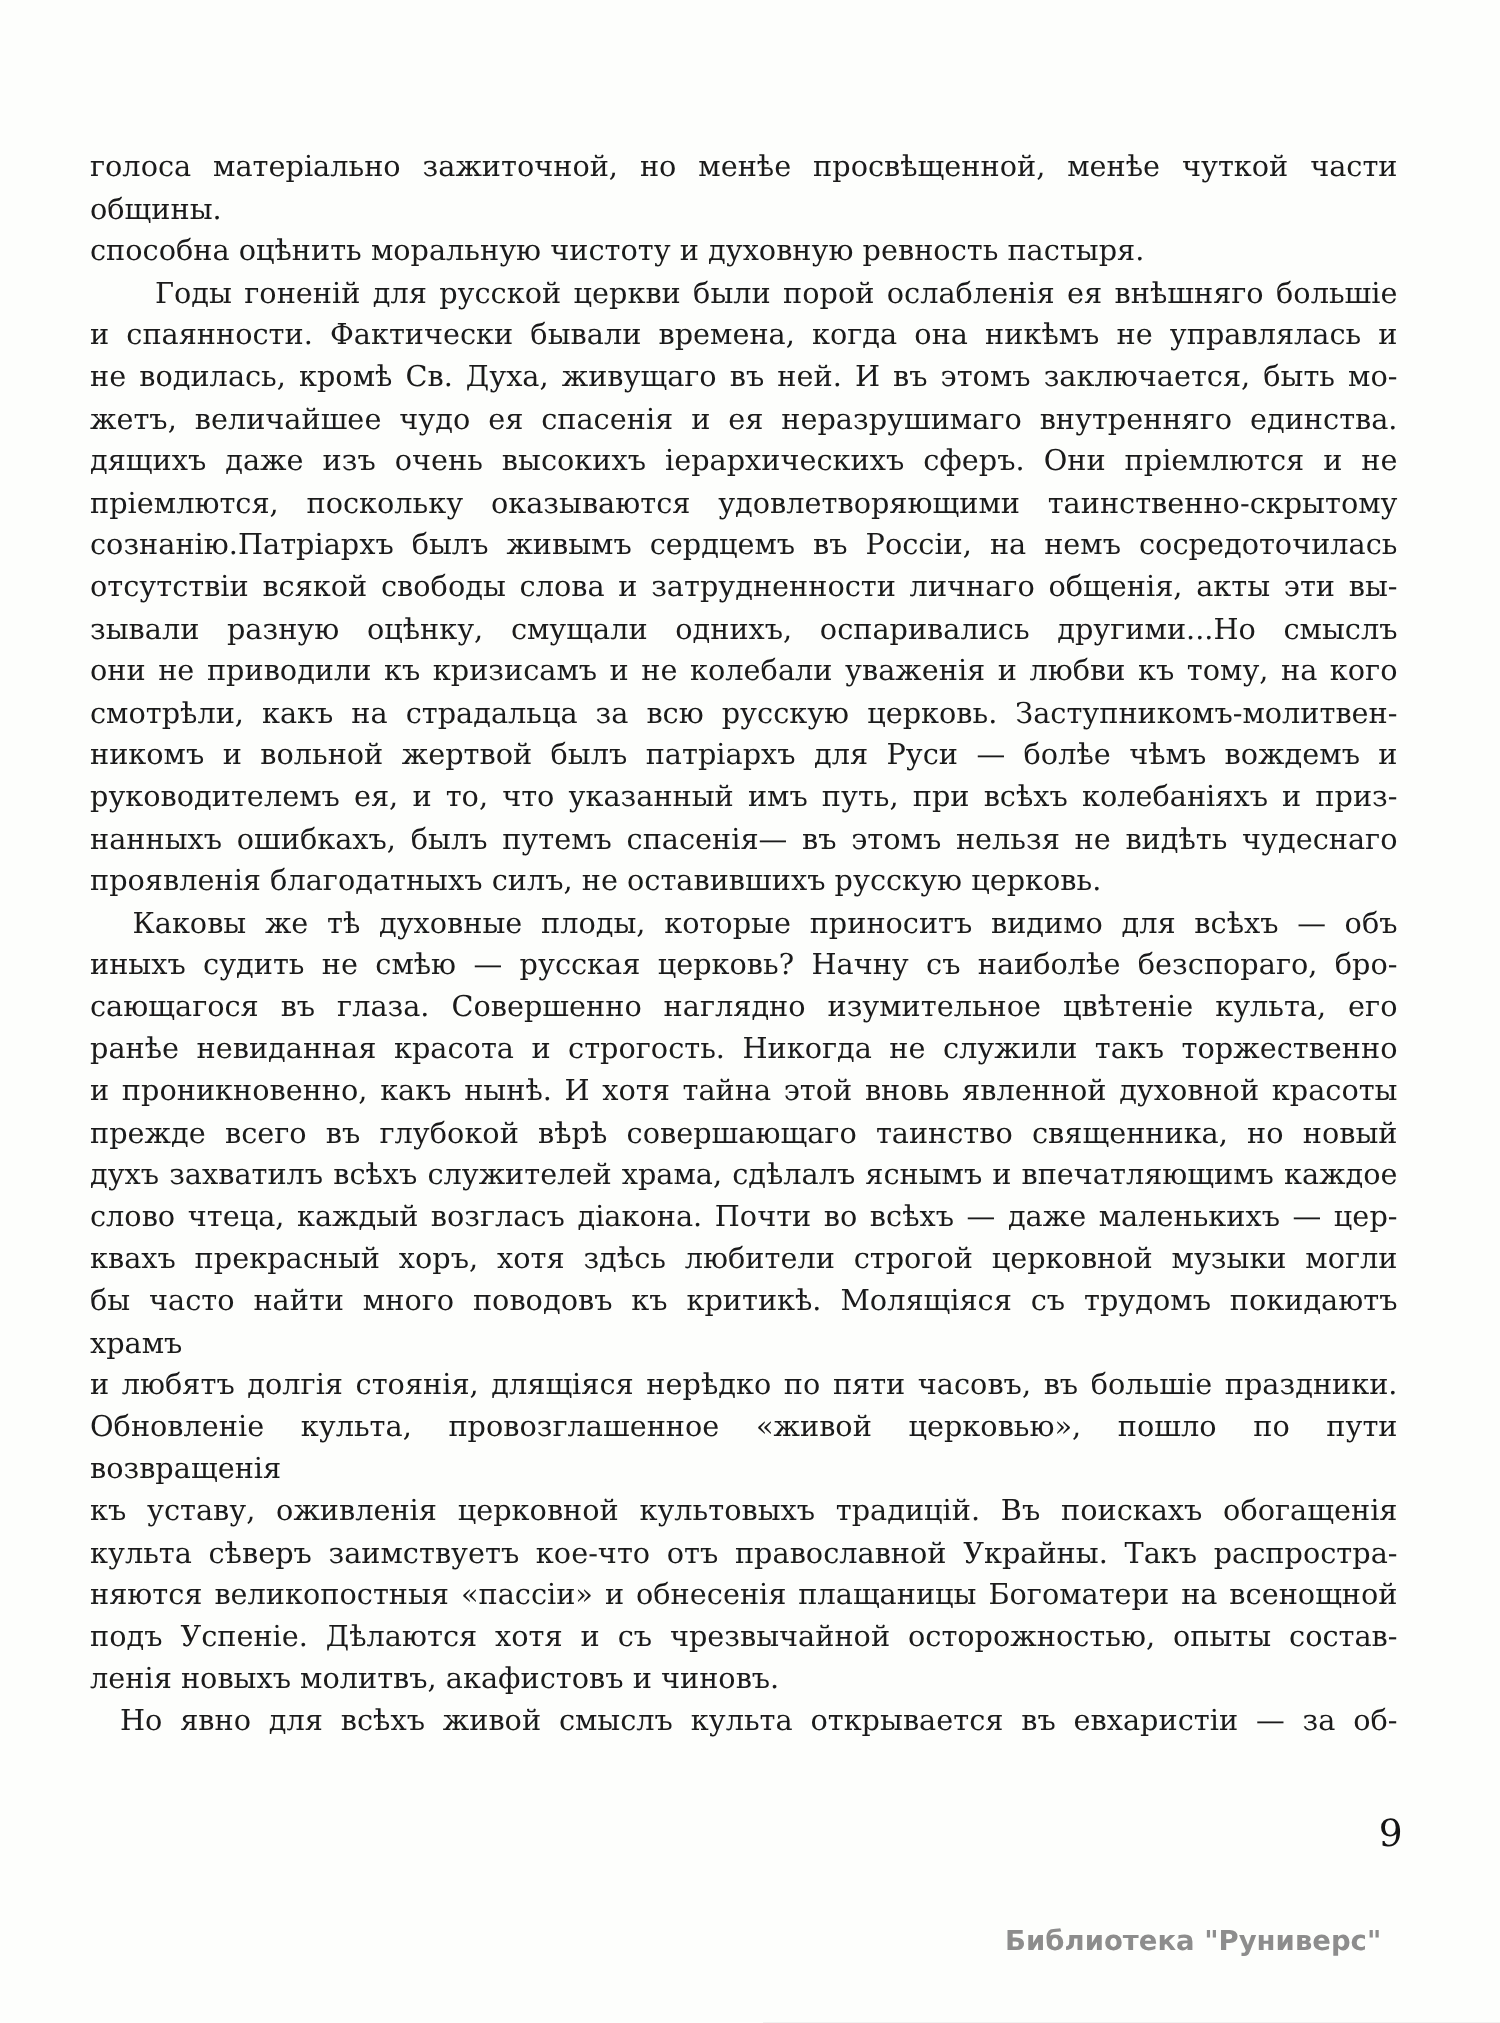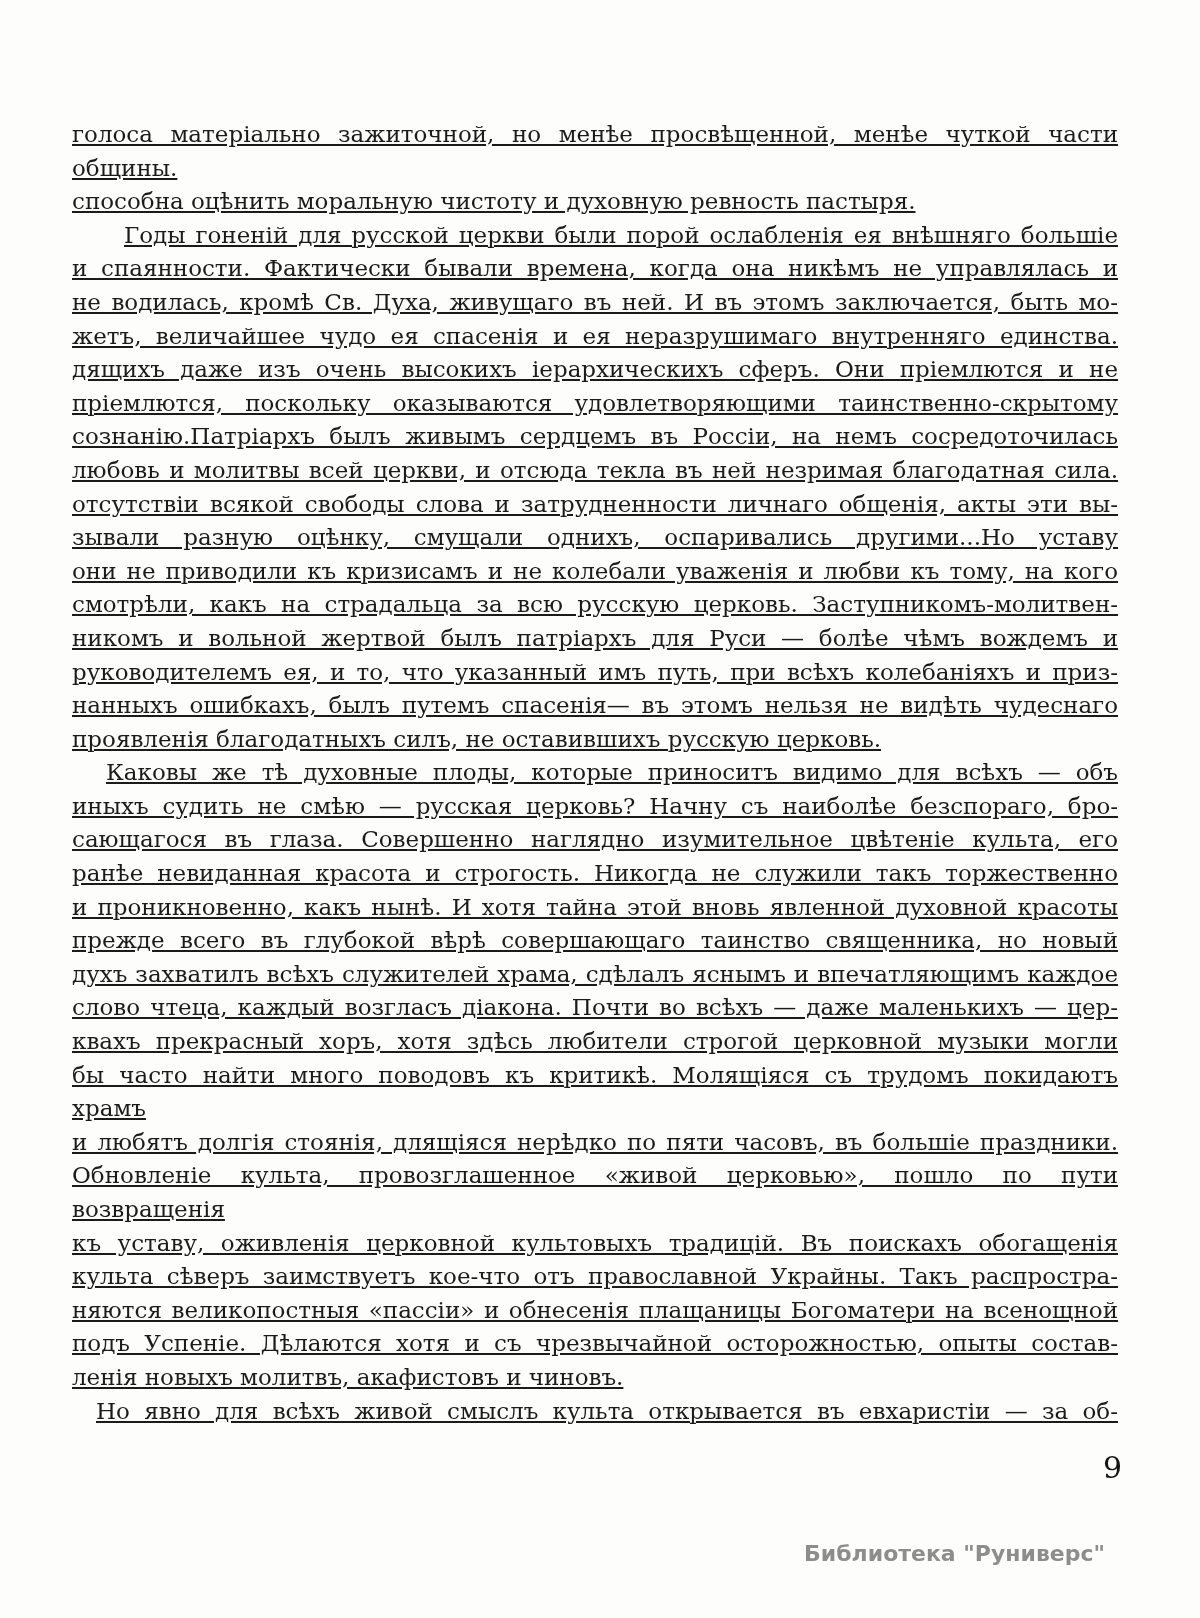--- a/index.html
+++ b/index.html
@@ -14,21 +14,20 @@
     background: #fdfefc;
     overflow: hidden;
     font-family: "DejaVu Serif", "Liberation Serif", serif;
   }
   .text-block {
     position: absolute;
     left: 72px;
     top: 118px;
     width: 1046px;
     color: #1b1b1b;
-    text-decoration: underline;
   }
   .para {
     margin: 0;
   }
   .text-line {
     font-size: 23px;
     line-height: 33.6px;
     text-align: justify;
     text-align-last: justify;
     white-space: normal;
@@ -69,23 +68,22 @@
         <div class="text-line para-end">способна оцѣнить моральную чистоту и духовную ревность пастыря.</div>
       </div>
       <div class="para">
         <div class="text-line indent">Годы гоненій для русской церкви были порой ослабленія ея внѣшняго большіе</div>
         <div class="text-line">и спаянности. Фактически бывали времена, когда она никѣмъ не управлялась и</div>
         <div class="text-line">не водилась, кромѣ Св. Духа, живущаго въ ней. И въ этомъ заключается, быть мо-</div>
         <div class="text-line">жетъ, величайшее чудо ея спасенія и ея неразрушимаго внутренняго единства.</div>
         <div class="text-line">дящихъ даже изъ очень высокихъ іерархическихъ сферъ. Они пріемлются и не</div>
         <div class="text-line">пріемлются, поскольку оказываются удовлетворяющими таинственно-скрытому</div>
         <div class="text-line">сознанію.Патріархъ былъ живымъ сердцемъ въ Россіи, на немъ сосредоточилась</div>
-        <div class="text-line">любовь и молитвы всей церкви, и отсюда текла въ ней незримая благодатная сила.</div>
         <div class="text-line">отсутствіи всякой свободы слова и затрудненности личнаго общенія, акты эти вы-</div>
-        <div class="text-line">зывали разную оцѣнку, смущали однихъ, оспаривались другими...Но уставу</div>
+        <div class="text-line">зывали разную оцѣнку, смущали однихъ, оспаривались другими...Но смыслъ</div>
         <div class="text-line">они не приводили къ кризисамъ и не колебали уваженія и любви къ тому, на кого</div>
         <div class="text-line">смотрѣли, какъ на страдальца за всю русскую церковь. Заступникомъ-молитвен-</div>
         <div class="text-line">никомъ и вольной жертвой былъ патріархъ для Руси — болѣе чѣмъ вождемъ и</div>
         <div class="text-line">руководителемъ ея, и то, что указанный имъ путь, при всѣхъ колебаніяхъ и приз-</div>
         <div class="text-line">нанныхъ ошибкахъ, былъ путемъ спасенія— въ этомъ нельзя не видѣть чудеснаго</div>
         <div class="text-line para-end">проявленія благодатныхъ силъ, не оставившихъ русскую церковь.</div>
       </div>
       <div class="para">
         <div class="text-line indent">Каковы же тѣ духовные плоды, которые приноситъ видимо для всѣхъ — объ</div>
         <div class="text-line">иныхъ судить не смѣю — русская церковь? Начну съ наиболѣе безспораго, бро-</div>

